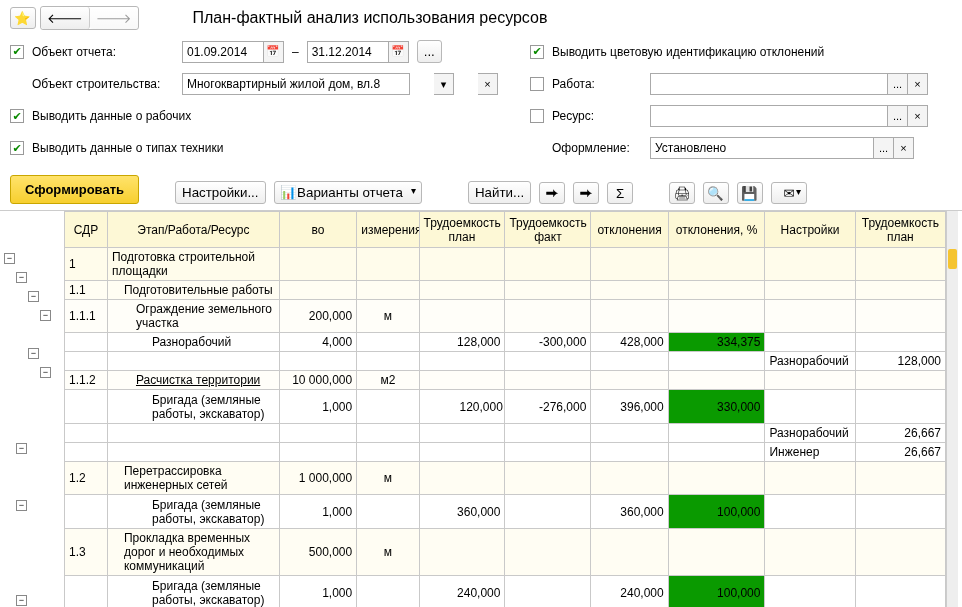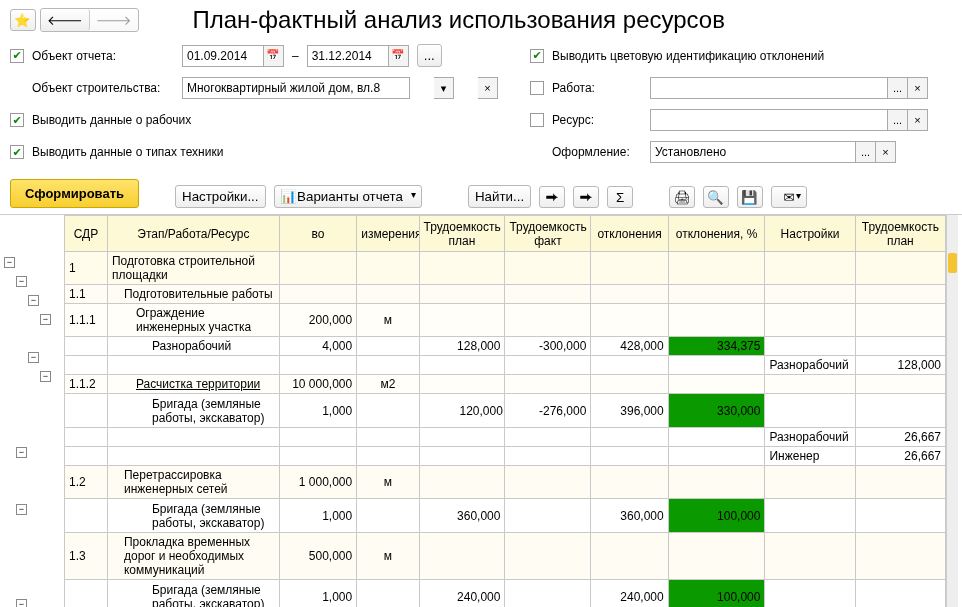--- a/index.html
+++ b/index.html
@@ -29,21 +29,21 @@
     min-height: 22px;
   }
   .btn-yellow {
     background: linear-gradient(#ffe36b,#f7cf2f);
     border: 1px solid #c9a600;
     font-weight: bold;
     padding: 6px 14px;
     font-size: 13px;
   }
   .title {
-    font-size: 24px;
+    font-size: 16px;
     margin-left: 50px;
   }
   .filters {
     padding: 4px 10px 10px 10px;
     display: grid;
     grid-template-columns: 520px 440px;
     row-gap: 10px;
     align-items: center;
   }
   .frow { display: flex; align-items: center; gap: 8px; }
@@ -212,21 +212,21 @@
   </div>
 
   <div class="frow">
     <span class="chk checked"></span>
     <span>Выводить данные о типах техники</span>
   </div>
   <div class="frow">
     <span style="width:14px"></span>
     <span class="label2">Оформление:</span>
     <div class="input-wrap">
-      <span class="input" style="width:206px">Установлено</span>
+      <span class="input" style="width:224px">Установлено</span>
       <span class="suffix">...</span>
       <span class="suffix">×</span>
     </div>
   </div>
 </div>
 
 <div class="actionbar">
   <button class="btn btn-yellow">Сформировать</button>
   <span style="width:20px"></span>
   <button class="btn">Настройки...</button>
@@ -330,21 +330,21 @@
           <td class="ctr"></td>
           <td class="num"></td>
           <td class="num"></td>
           <td class="num"></td>
           <td class="num"></td>
           <td></td>
           <td class="num"></td>
         </tr>
         <tr class="lvl3">
           <td>1.1.1</td>
-          <td style="padding-left: 28px;">Ограждение инженерных участка</td>
+          <td style="padding-left: 28px;">Ограждение земельного участка</td>
           <td class="num">200,000</td>
           <td class="ctr">м</td>
           <td class="num"></td>
           <td class="num"></td>
           <td class="num"></td>
           <td class="num"></td>
           <td></td>
           <td class="num"></td>
         </tr>
         <tr>

